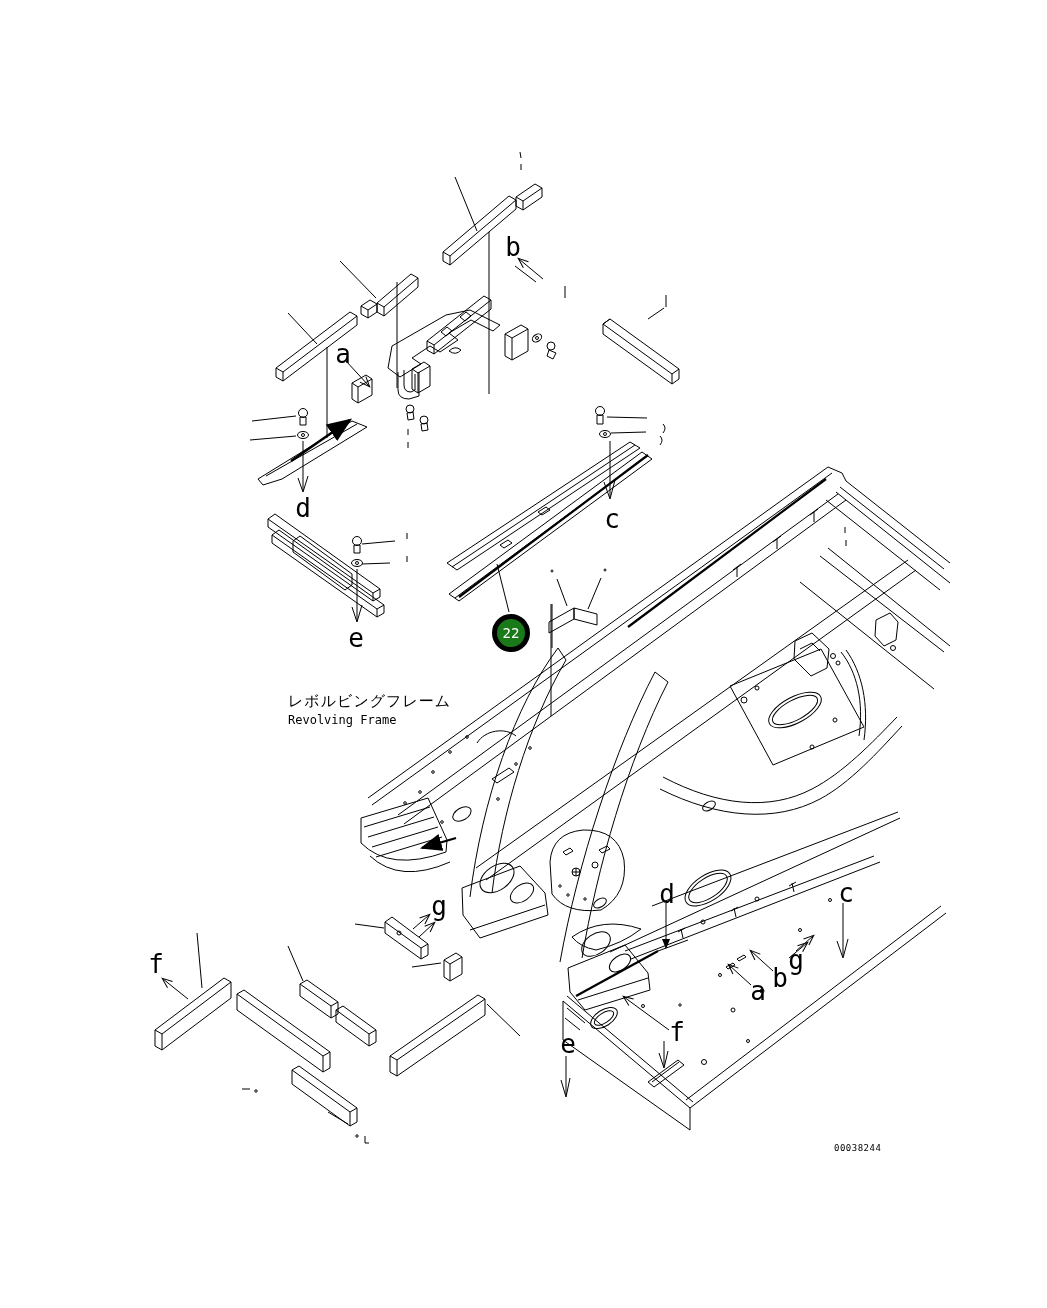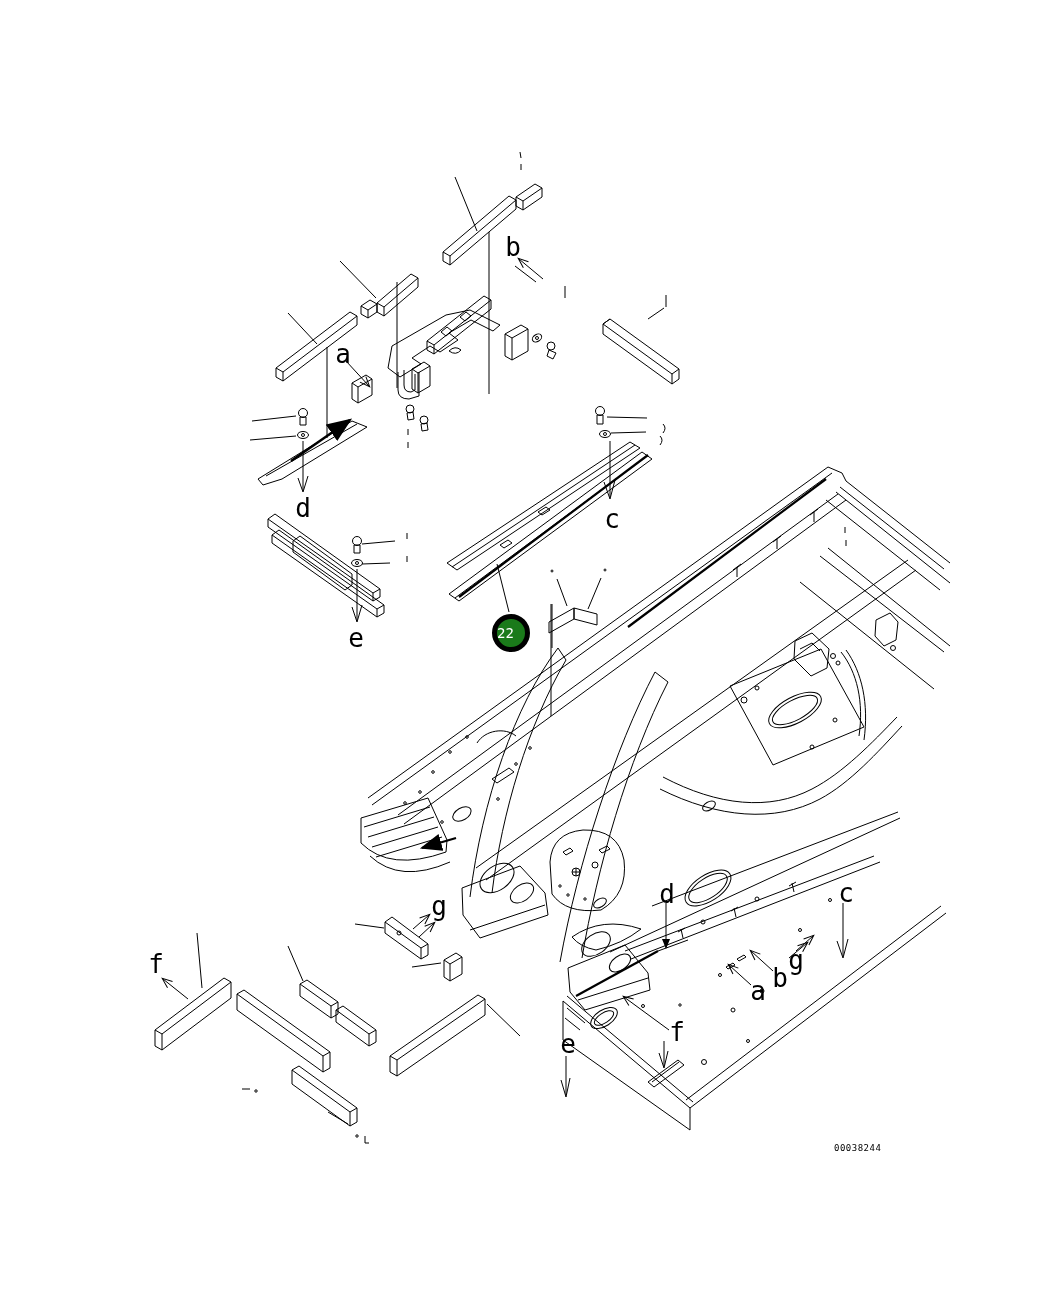--- a/index.html
+++ b/index.html
@@ -6,21 +6,21 @@
   .canvas{position:relative;width:1047px;height:1308px;background:#ffffff;overflow:hidden;
           font-family:"DejaVu Sans Mono","Liberation Mono",monospace;}
   svg{position:absolute;left:0;top:0;}
   .callout{position:absolute;transform:translate(-50%,-50%);font-size:26px;color:#000;
            font-family:"DejaVu Sans Mono","Liberation Mono",monospace;line-height:1;}
   .titles{position:absolute;color:#000;}
   .t-ja{font-size:15px;letter-spacing:1px;font-family:"DejaVu Sans","Liberation Sans",sans-serif;}
   .t-en{font-size:12px;margin-top:2px;font-family:"DejaVu Sans Mono","Liberation Mono",monospace;}
   .partnum{position:absolute;font-size:9px;letter-spacing:0.5px;color:#000;padding-left:20px;}
   .balloon{position:absolute;width:38px;height:38px;border:5px solid #000;border-radius:50%;
-           background:#1a7a1a;box-sizing:border-box;display:flex;align-items:center;justify-content:flex-start;cursor:pointer;}
+           background:#1a7a1a;box-sizing:border-box;display:flex;align-items:center;justify-content:center;cursor:pointer;}
   .balloon span{color:#ffffff;font-size:14px;}
   .draw{stroke:#000;fill:none;stroke-width:1;}
 </style>
 </head>
 <body>
 
 <div class="canvas">
 
 <svg width="1047" height="1308" viewBox="0 0 1047 1308">
   <defs>
@@ -278,20 +278,24 @@
     <path d="M188,999 L163,979" marker-end="url(#ao)"></path>
     <path d="M413,929 L429,915" marker-end="url(#ao)"></path>
     <path d="M419,937 L434,923" marker-end="url(#ao)"></path>
   </g>
 </svg>
 
   <div class="balloon" style="left:492px;top:614px;">
     <span>22</span>
   </div>
 
+  <div class="titles" style="left:288px;top:692px;">
+    <div class="t-ja">レボルビングフレーム</div>
+    <div class="t-en">Revolving Frame</div>
+  </div>
 
   <div class="partnum" style="left:814px;top:1143px;">00038244</div>
 
   <span class="callout" style="left:343px;top:354px;">a</span>
   <span class="callout" style="left:513px;top:247px;">b</span>
   <span class="callout" style="left:612px;top:519px;">c</span>
   <span class="callout" style="left:303px;top:508px;">d</span>
   <span class="callout" style="left:356px;top:638px;">e</span>
   <span class="callout" style="left:156px;top:964px;">f</span>
   <span class="callout" style="left:439px;top:906px;">g</span>

